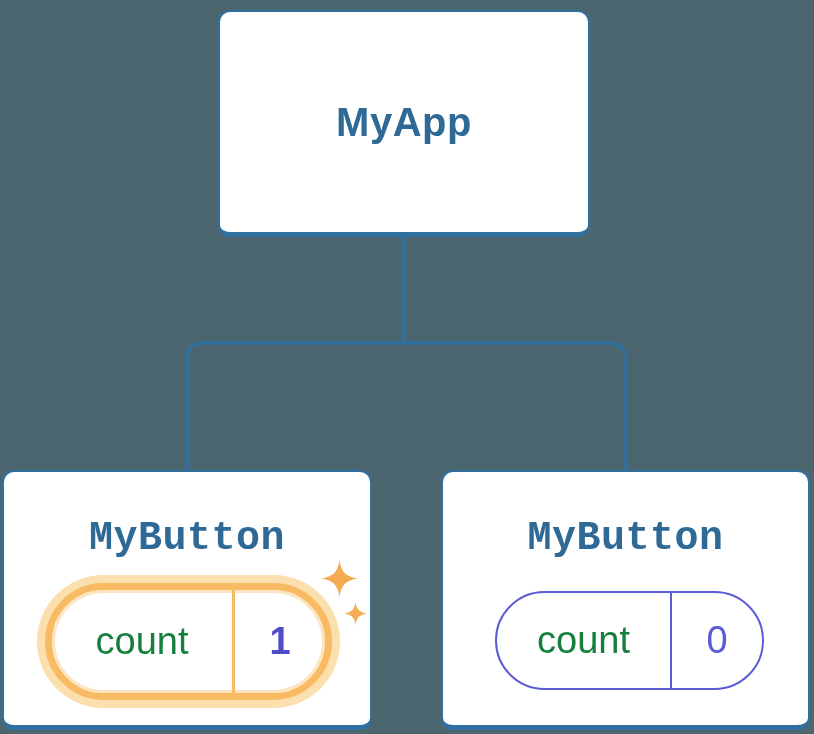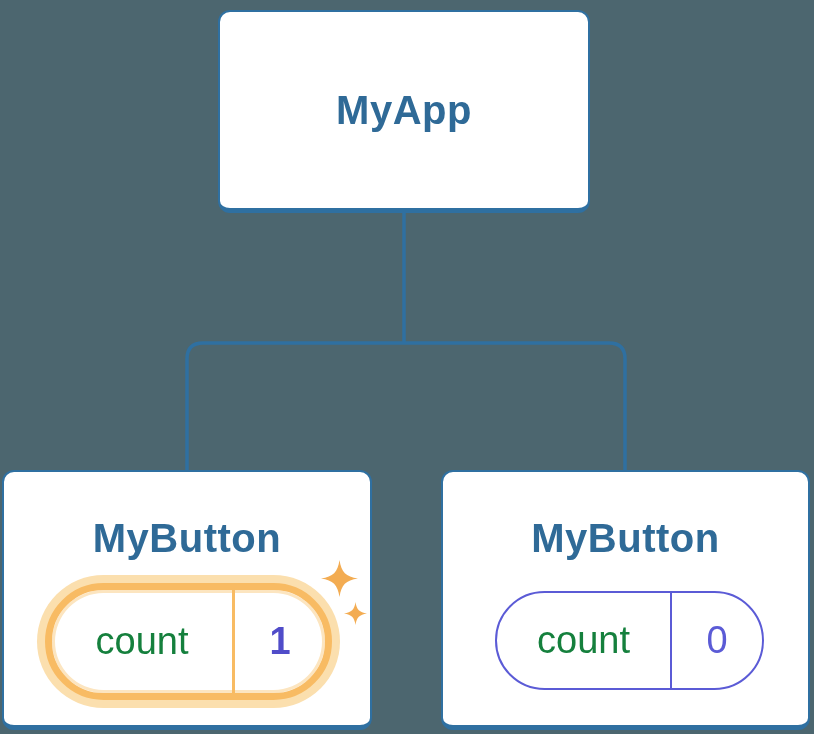--- a/index.html
+++ b/index.html
@@ -19,35 +19,36 @@
   .node {
     position: absolute;
     background: #ffffff;
     border: 2px solid #2f70a1;
     border-bottom-width: 5px;
     border-radius: 12px;
     box-sizing: border-box;
   }
   .node-root {
     left: 218px; top: 10px;
-    width: 372px; height: 203px;
+    width: 372px; height: 227px;
     display: flex; align-items: center; justify-content: center;
   }
   .node-child-left  { left: 2px;   top: 470px; width: 370px; height: 260px; }
   .node-child-right { left: 441px; top: 470px; width: 369px; height: 260px; }
   .node-title {
     font-size: 40px;
     font-weight: 700;
     color: #2f6a97;
     letter-spacing: 0.5px;
   }
   .child-title {
     position: absolute;
     left: 0; right: 0; top: 44px;
     text-align: center;
+    font-family: Liberation Mono, monospace;
   }
   .pill {
     position: absolute;
     display: flex;
     align-items: stretch;
     background: #ffffff;
     border-radius: 999px;
     box-sizing: border-box;
     overflow: hidden;
   }

